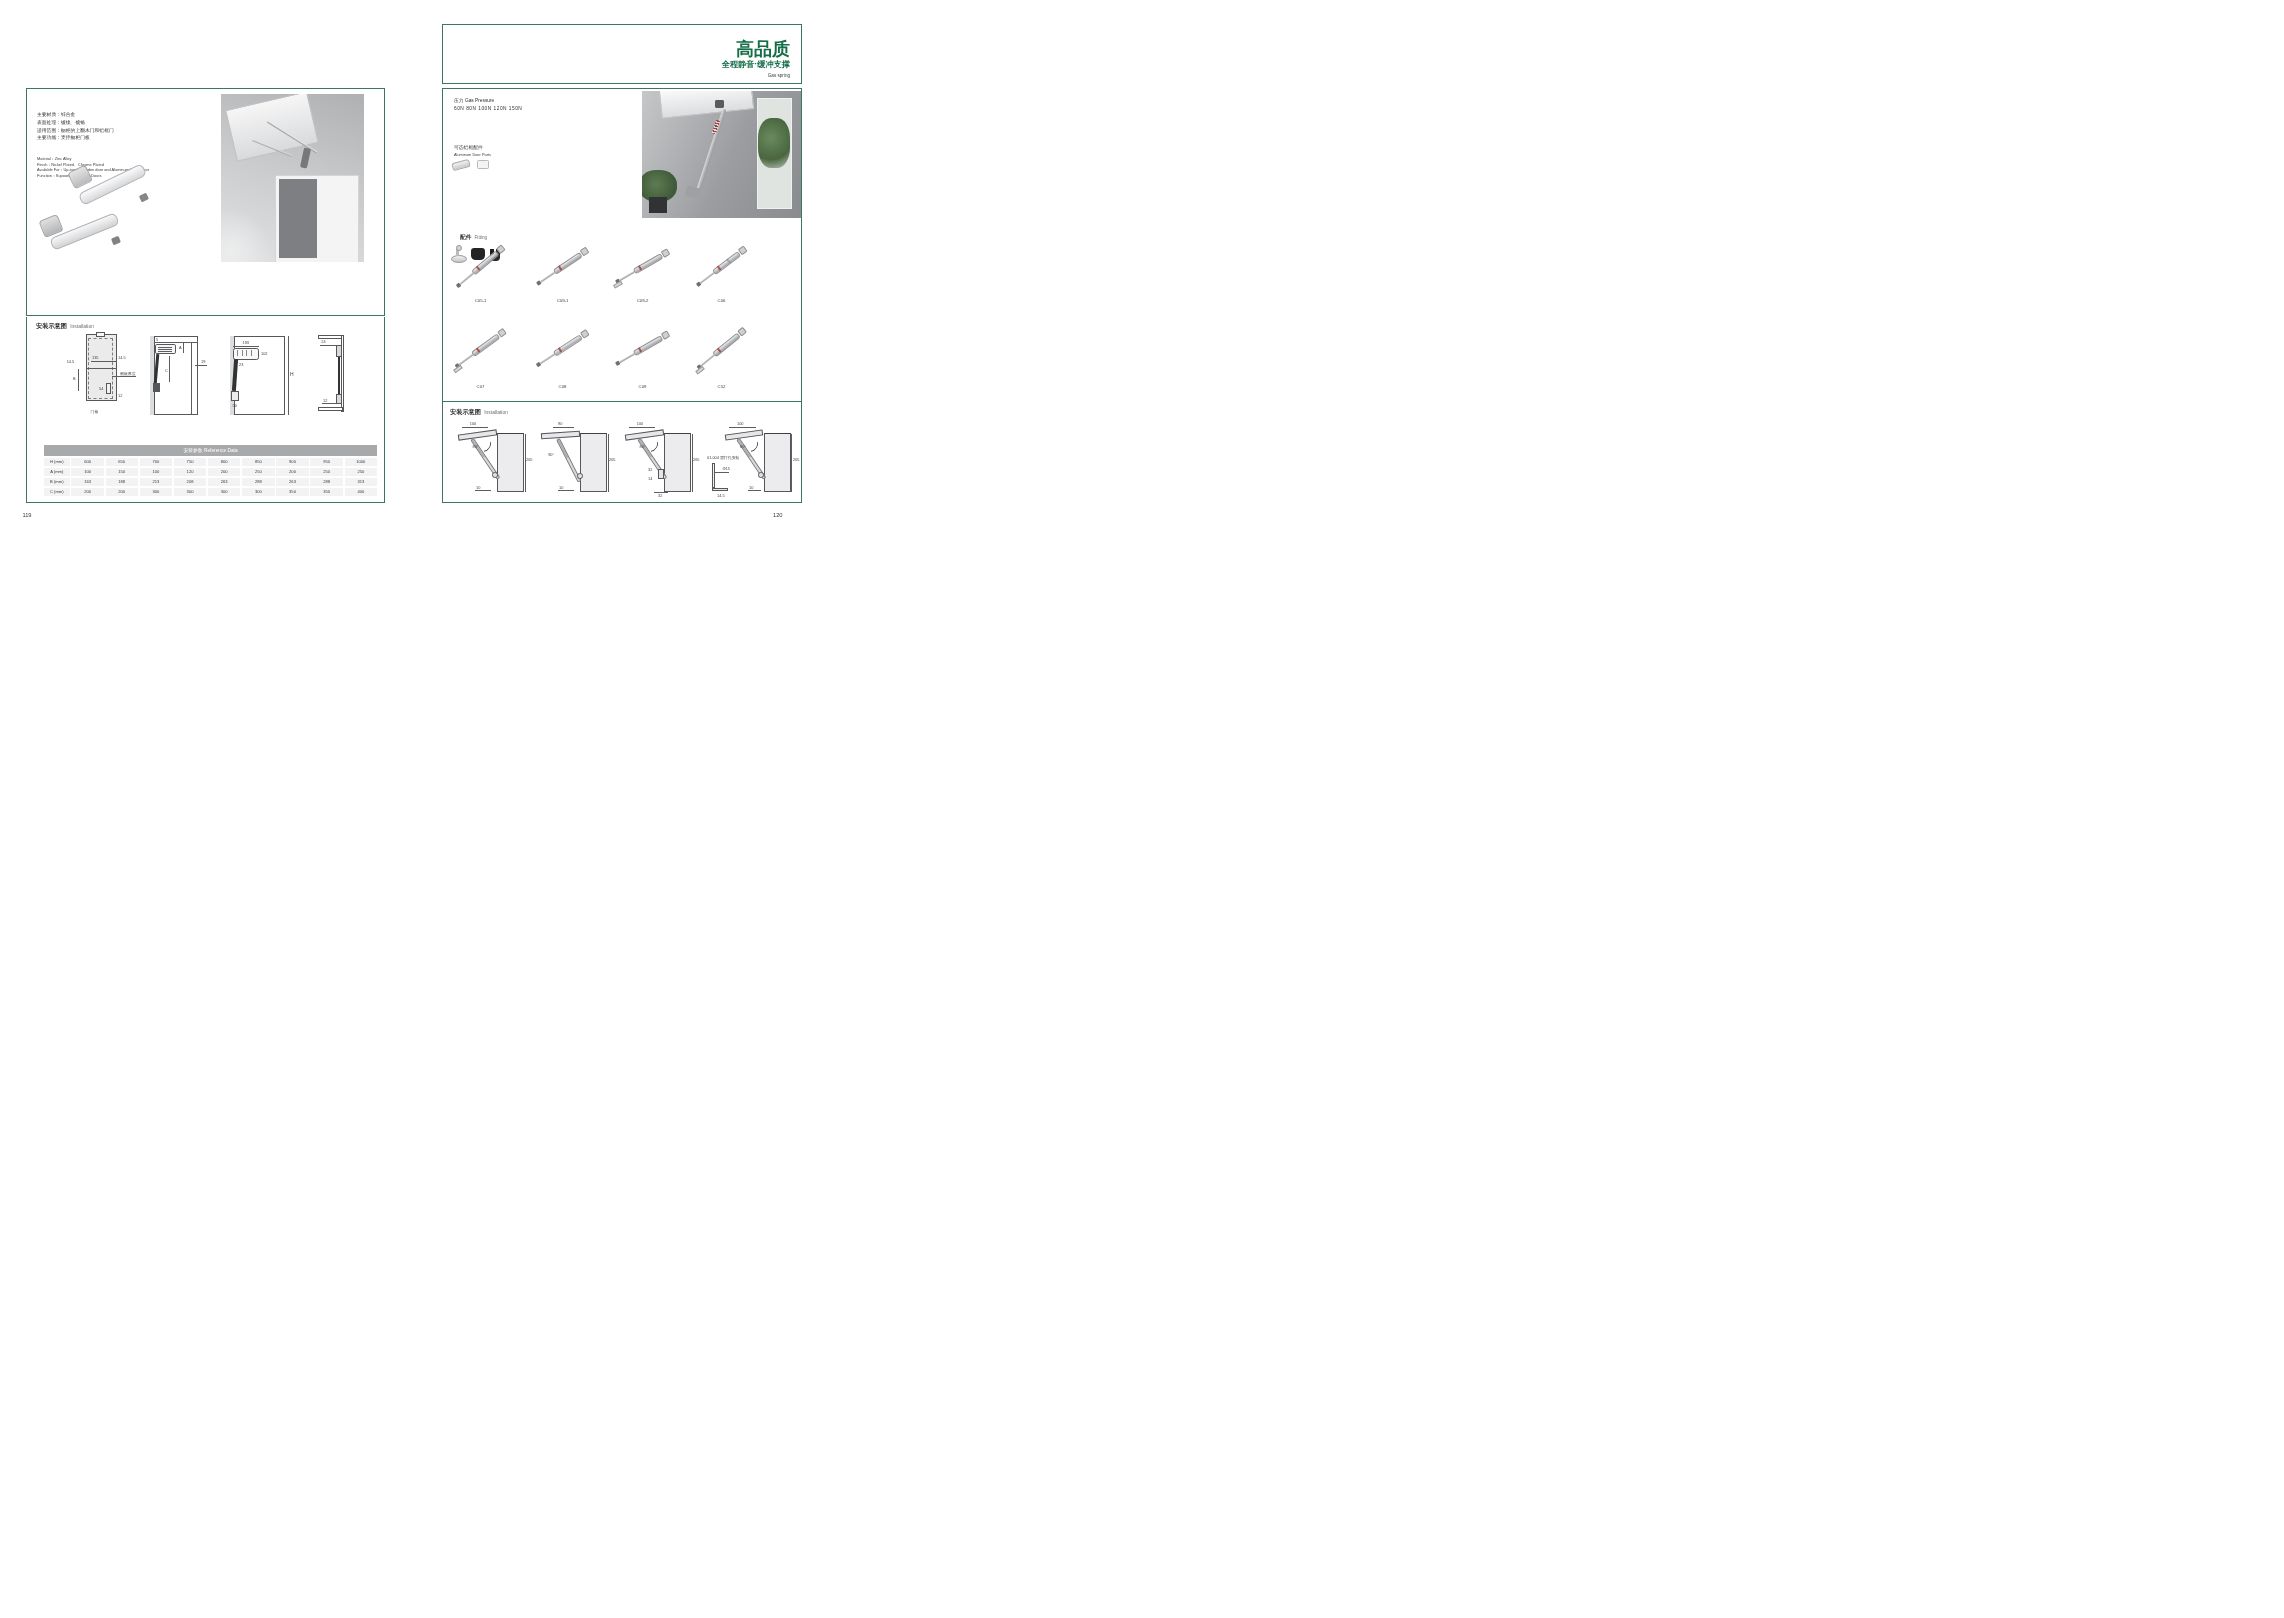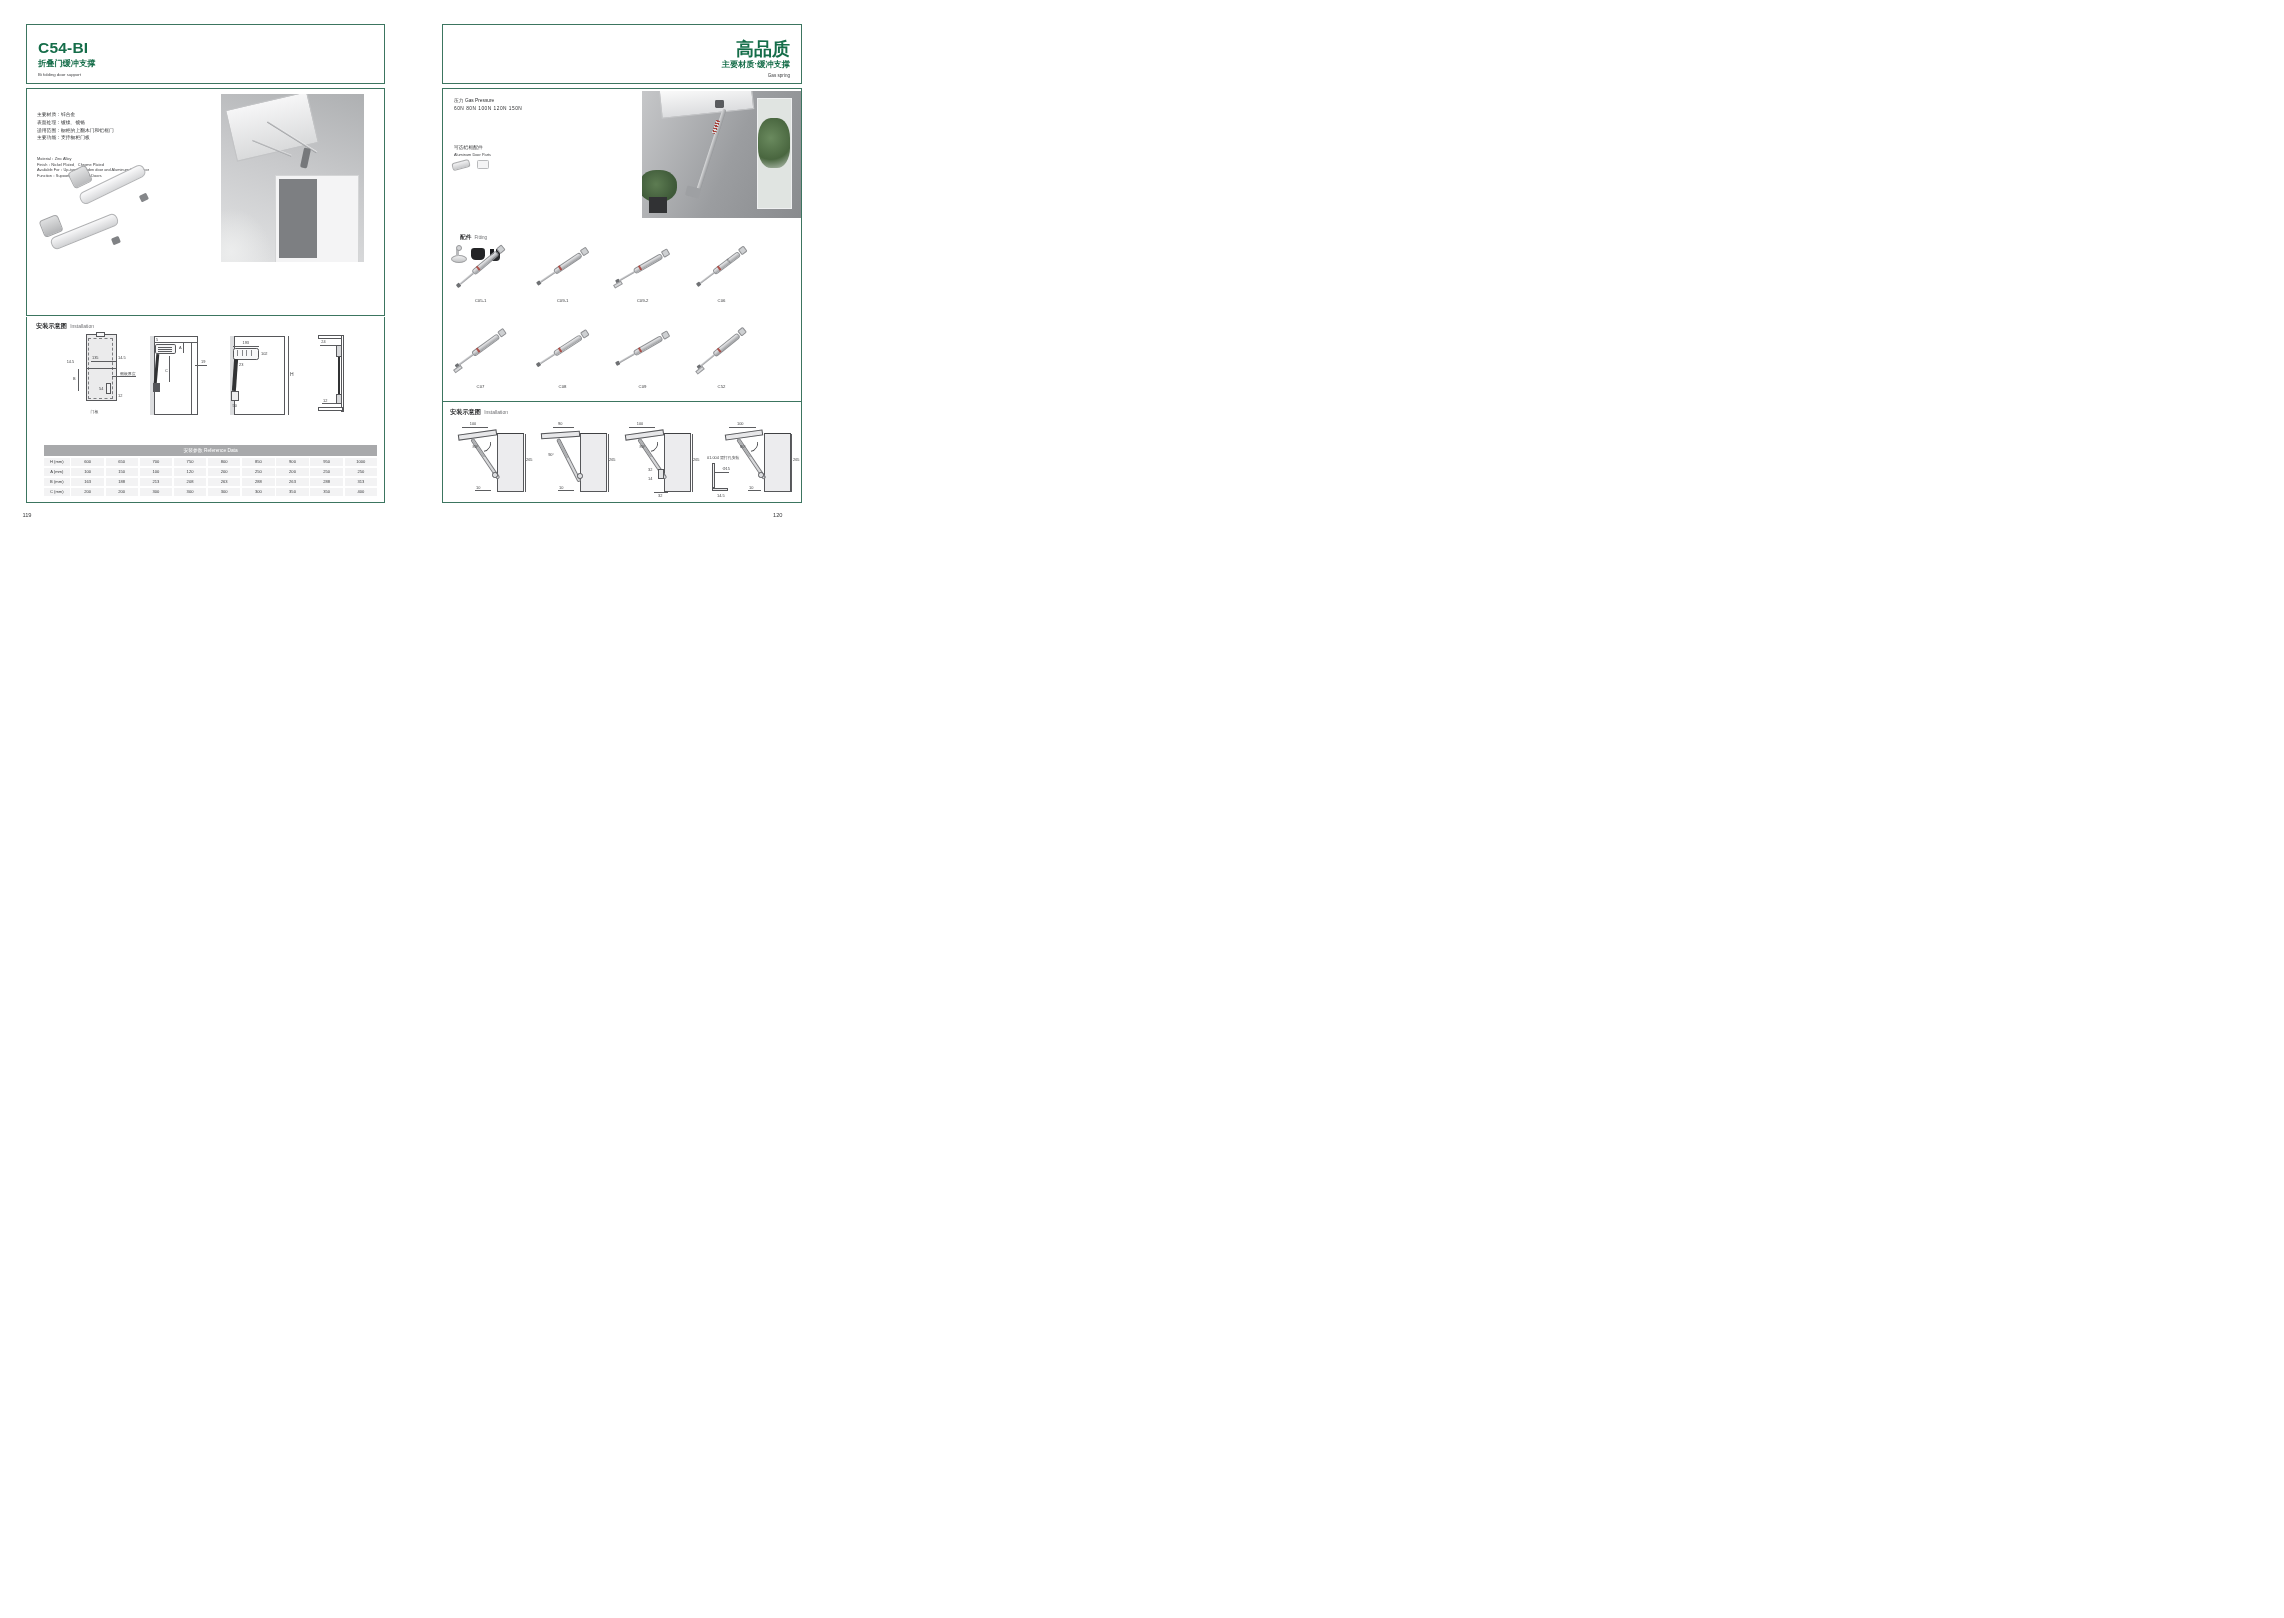--- a/index.html
+++ b/index.html
@@ -47,25 +47,20 @@
   .rfoot{position:absolute;width:5.5px;height:5.5px;border:0.7px solid #56575a;border-radius:50%;background:#dfe0e2;box-sizing:border-box}
   .arc{position:absolute;width:17.4px;height:17.4px;border:0.5px solid #56575a;border-radius:50%;box-sizing:border-box;
        border-top-color:transparent;border-left-color:transparent;border-bottom-color:transparent;transform:rotate(35deg)}
   .pgnum{position:absolute;font-size:5.7px;color:#3a3b3d}
 </style>
 </head>
 <body>
 
 <div id="canvas">
 
-  <div class="box" style="left:26px;top:24px;width:359px;height:60px">
-    <div class="model">C54-BI</div>
-    <div class="ltitle-cn">折叠门缓冲支撑</div>
-    <div class="ltitle-en">Bi folding door support</div>
-  </div>
 
   <div class="box" style="left:26px;top:88px;width:359px;height:228px"></div>
 
   <div class="abs" style="left:37px;top:111px">
     <div class="spec-cn">主要材质：锌合金</div>
     <div class="spec-cn">表面处理：镀镍、镀铬</div>
     <div class="spec-cn">适用范围：橱柜的上翻木门和铝框门</div>
     <div class="spec-cn">主要功能：支撑橱柜门板</div>
   </div>
   <div class="abs" style="left:37px;top:156px">
@@ -230,21 +225,21 @@
           <div class="tcell">350</div>
           <div class="tcell">400</div>
         </div>
       </div>
   </div>
 
   <div class="pgnum" style="left:22.4px;top:512px">119</div>
 
   <div class="box" style="left:442px;top:24px;width:360px;height:60px">
     <div class="rtitle">高品质</div>
-    <div class="rsubtitle">主要材质·缓冲支撑</div>
+    <div class="rsubtitle">全程静音·缓冲支撑</div>
     <div class="rtitle-en">Gas spring</div>
   </div>
 
   <div class="box" style="left:442px;top:88px;width:360px;height:314px"></div>
 
   <div class="abs spec-cn" style="left:454px;top:97px">压力 Gas Pressure</div>
   <div class="abs spec-cn" style="left:454px;top:105px;letter-spacing:0.5px">60N 80N 100N 120N 150N</div>
 
   <div class="abs" style="left:642px;top:91px;width:159px;height:127px;overflow:hidden;
        background:linear-gradient(115deg,#c6c7c9 0%,#9b9da0 55%,#898b8e 100%)">

